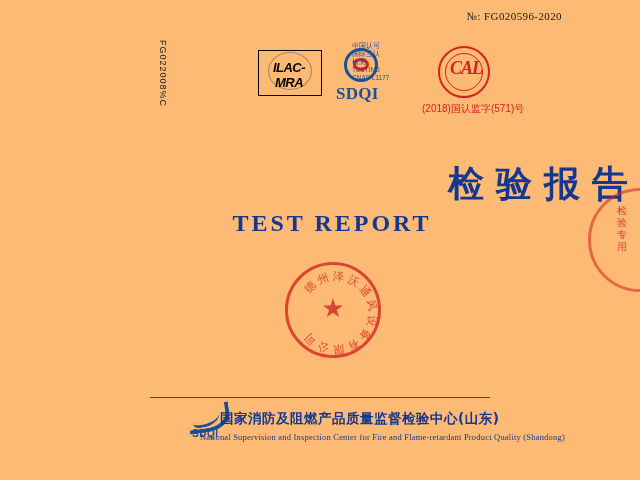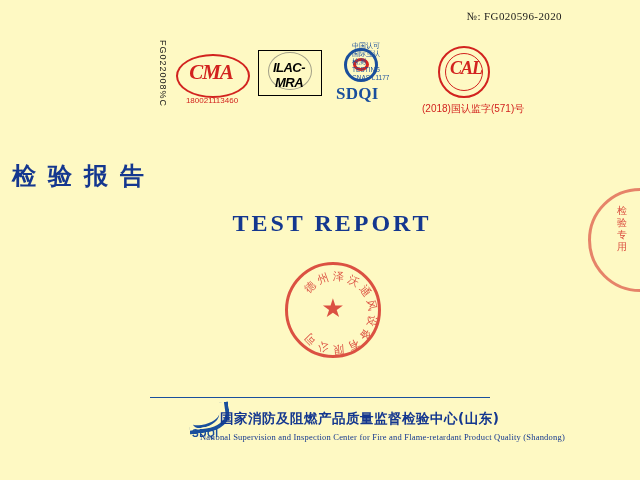--- a/index.html
+++ b/index.html
@@ -10,21 +10,21 @@
   body {
     width: 640px;
     height: 480px;
     overflow: hidden;
     font-family: "Liberation Serif", serif;
   }
   .page {
     position: relative;
     width: 640px;
     height: 480px;
-    background: #fef9c3;
+    background: #fdba74;
   }
 
   
   .report-no {
     position: absolute;
     top: 10px;
     right: 78px;
     font-family: "Liberation Serif", serif;
     font-size: 11px;
     color: #1a1a1a;
@@ -247,23 +247,23 @@
     color: #d2231f;
     white-space: nowrap;
   }
 
   
   .title-cn {
     position: absolute;
     top: 160px;
     left: 0;
     width: 640px;
-    text-align: left;
+    text-align: right;
     font-family: Liberation Sans, sans-serif;
-    font-size: 24px;
+    font-size: 36px;
     font-weight: bold;
     color: #14378f;
     letter-spacing: 12px;
     text-indent: 12px;
   }
   .title-en {
     position: absolute;
     top: 210px;
     left: 0;
     width: 640px;
@@ -452,25 +452,20 @@
 <body>
 
 <div class="page">
 
   <div class="report-no">№: FG020596-2020</div>
 
   <div class="logo-strip">
 
     <div class="vert-code">FG022008%C</div>
 
-    <div class="cma">
-      <div class="cma-ellipse"></div>
-      <div class="cma-text">CMA</div>
-      <div class="cma-num">180021113460</div>
-    </div>
 
     <div class="ilac">
       <div class="ilac-box"></div>
       <div class="ilac-arcs"></div>
       <div class="ilac-inner">ILAC-MRA</div>
     </div>
 
     <div class="cnas">
       <div class="cnas-circle"></div>
       <div class="cnas-word">SDQI</div>

